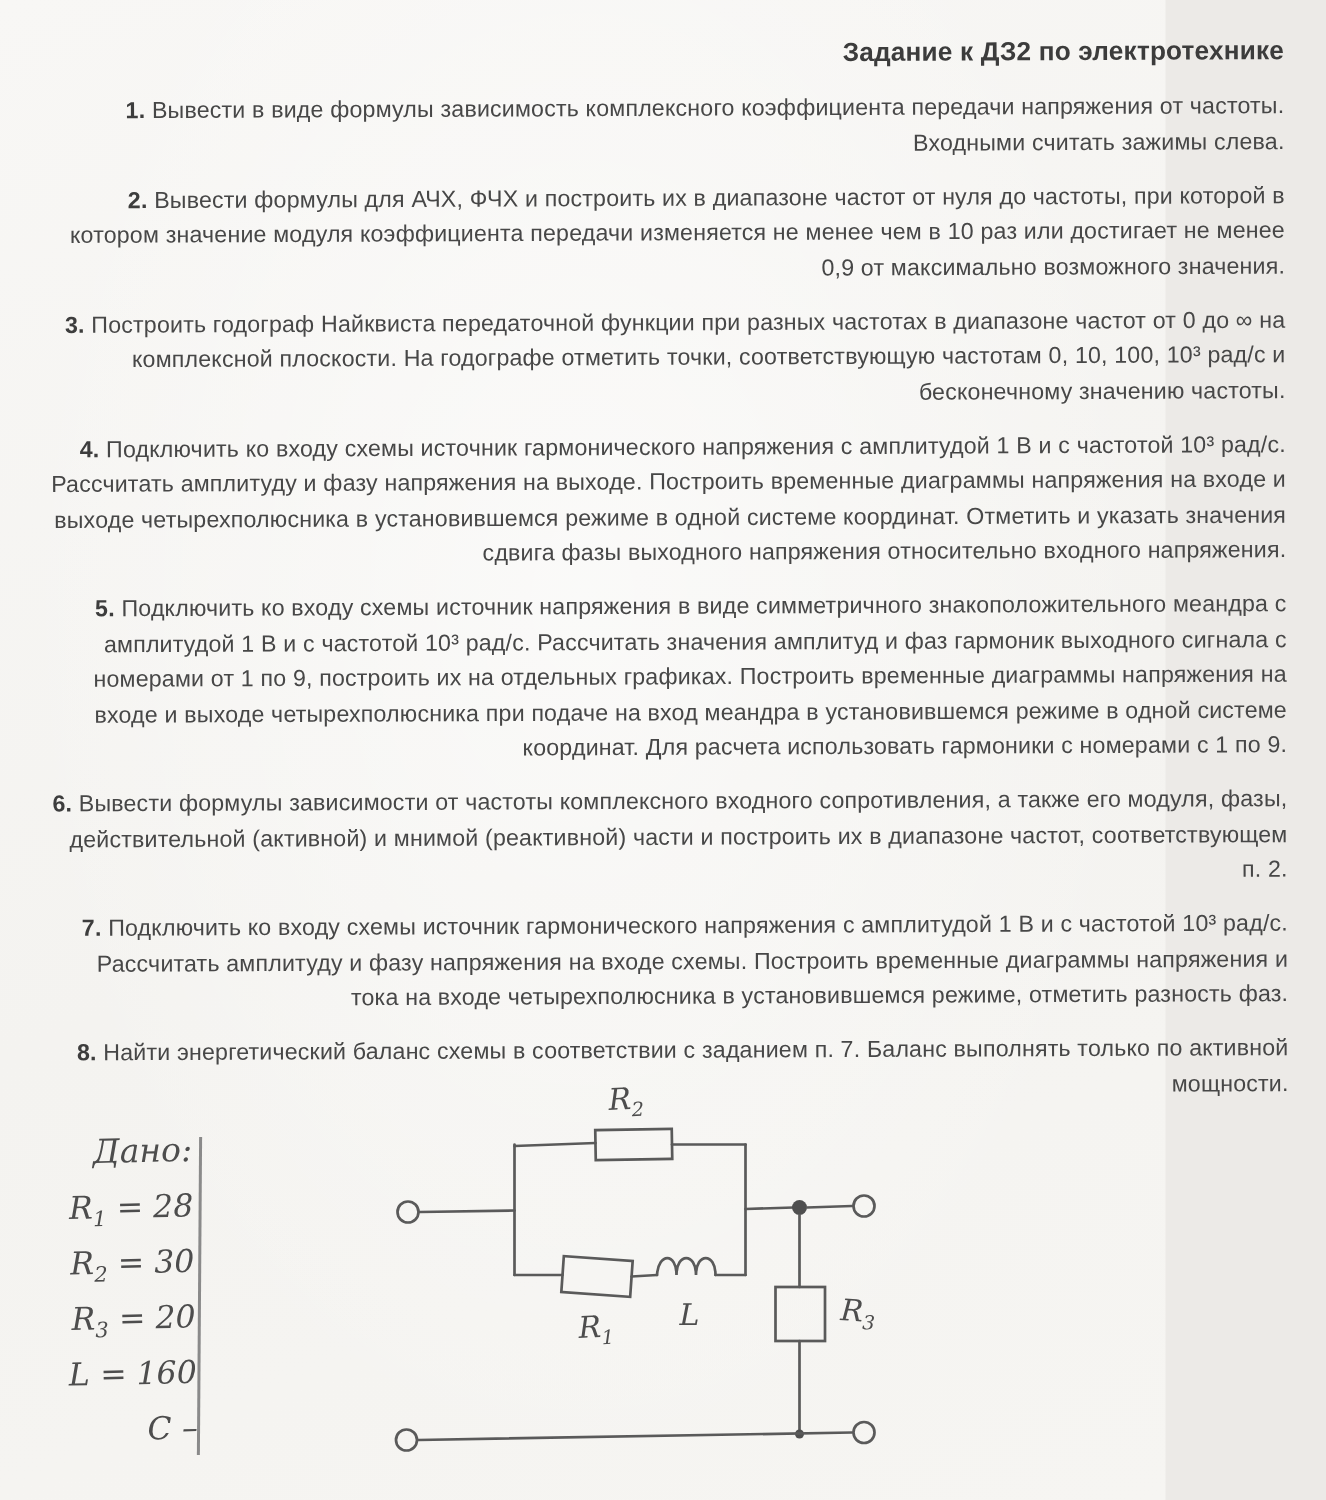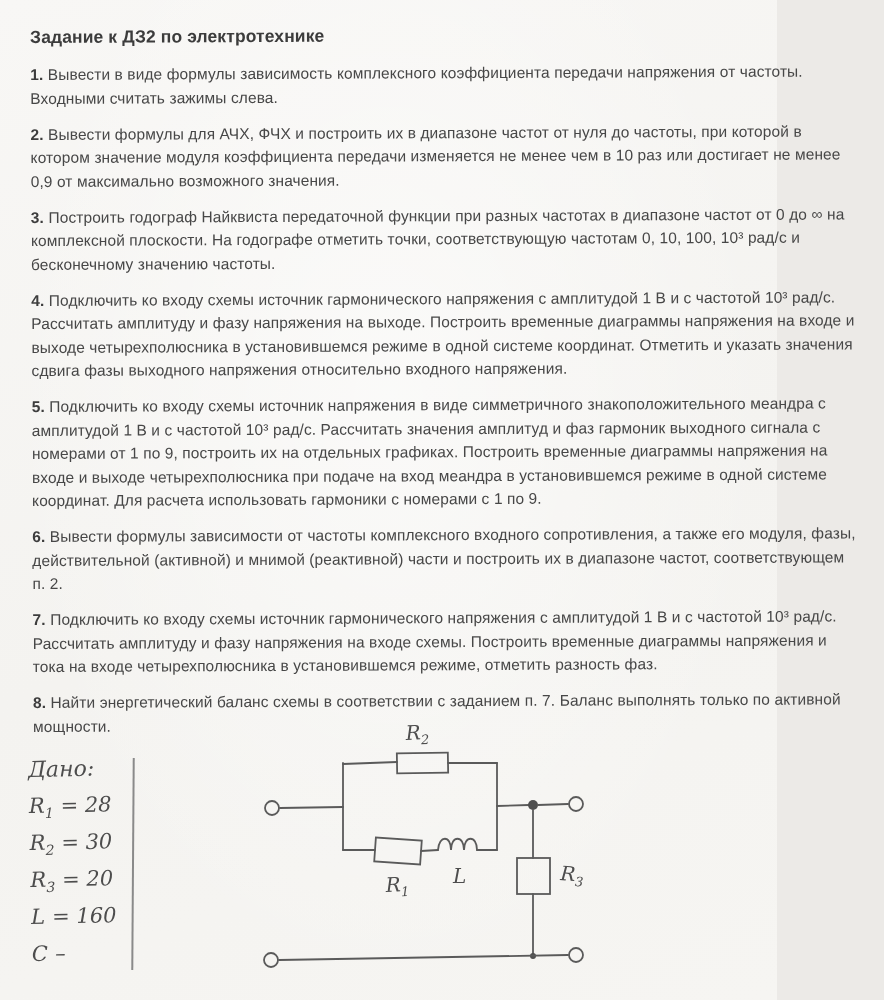--- a/index.html
+++ b/index.html
@@ -8,20 +8,21 @@
     background:#eceae7;
     font-family:"Liberation Sans",sans-serif;
   }
   .page{
     position:relative;width:777px;height:1000px;box-sizing:border-box;
     background:
       radial-gradient(ellipse at 50% 40%, rgba(255,255,255,.55), rgba(0,0,0,0) 70%),
       linear-gradient(160deg,#f8f7f5 0%,#f4f3f0 55%,#f6f5f2 100%);
     padding:26px 28px 0 30px;
     color:#454545;
+    text-align:right;
   }
   .typed{transform:rotate(-0.25deg);transform-origin:0 0;width:826px;}
   h1{
     font-size:17.5px;line-height:22px;margin:0 0 15px 0;
     color:#3c3c3c;font-weight:bold;letter-spacing:.1px;
   }
   p.task{
     font-size:15.5px;line-height:23.5px;margin:0 0 12.5px 0;
     color:#474747;letter-spacing:.1px;
   }

